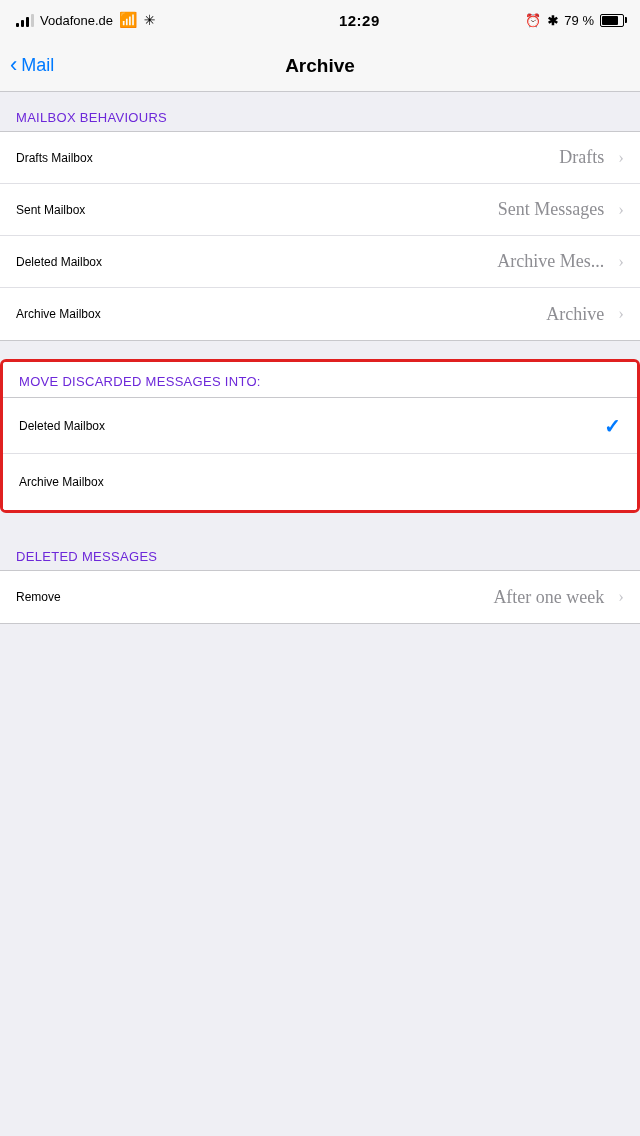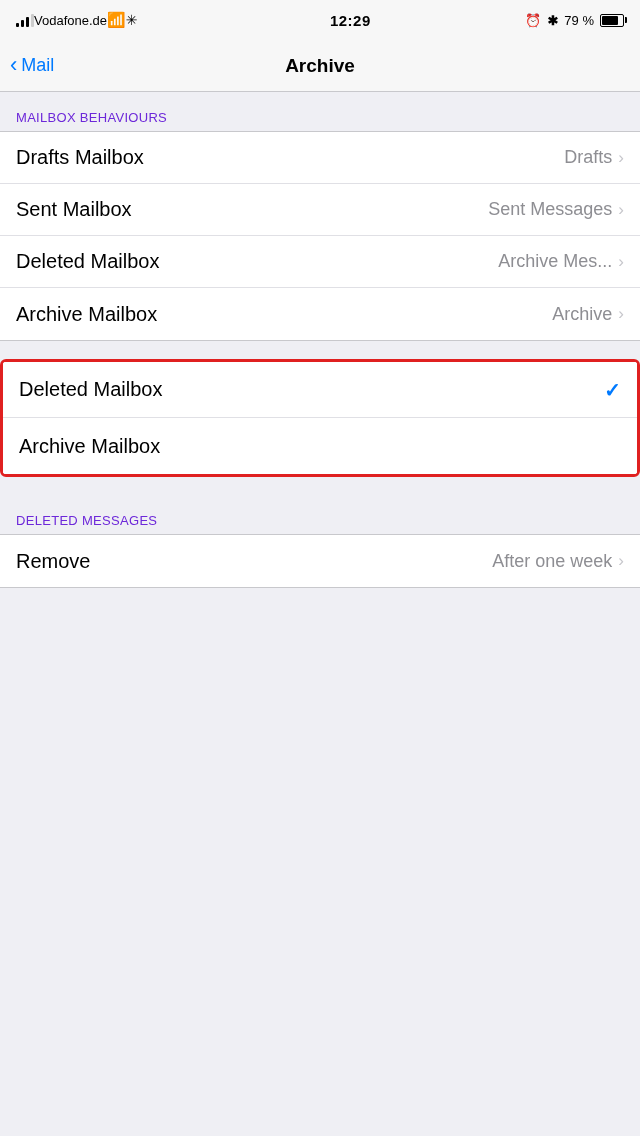--- a/index.html
+++ b/index.html
@@ -19,20 +19,21 @@
       height: 40px;
       background: #f7f7f7;
       display: flex;
       align-items: center;
       justify-content: space-between;
       padding: 0 16px;
     }
     .status-left {
       display: flex;
       align-items: center;
+      gap: 6px;
       font-size: 13px;
       font-weight: 500;
     }
     .signal-bars {
       display: flex;
       align-items: flex-end;
       gap: 2px;
       height: 14px;
     }
     .signal-bar {
@@ -145,29 +146,30 @@
       height: 52px;
       background: #fff;
       border-bottom: 1px solid #e0e0e5;
       cursor: pointer;
     }
     .table-row:last-child {
       border-bottom: none;
     }
 
     .row-label {
-      font-size: 20px;
+      font-size: 12px;
       color: #000;
     }
     .row-right {
       display: flex;
       align-items: center;
-      gap: 6px;
+      gap: 14px;
       color: #8e8e93;
       font-size: 18px;
+      font-family: Liberation Serif, serif;
     }
     .chevron-right {
       font-size: 17px;
       color: #c7c7cc;
       font-weight: 300;
     }
 
     
     .spacer {
       height: 18px;
@@ -270,20 +272,21 @@
     <div class="row-right">
       <span>Archive</span>
       <span class="chevron-right">›</span>
     </div>
   </div>
 </div>
 
 <div class="spacer"></div>
 
 <div class="highlighted-section">
+  <div class="section-header">MOVE DISCARDED MESSAGES INTO:</div>
   <div class="table-group">
     <div class="table-row">
       <span class="row-label">Deleted Mailbox</span>
       <span class="checkmark">✓</span>
     </div>
     <div class="table-row">
       <span class="row-label">Archive Mailbox</span>
     </div>
   </div>
 </div>

